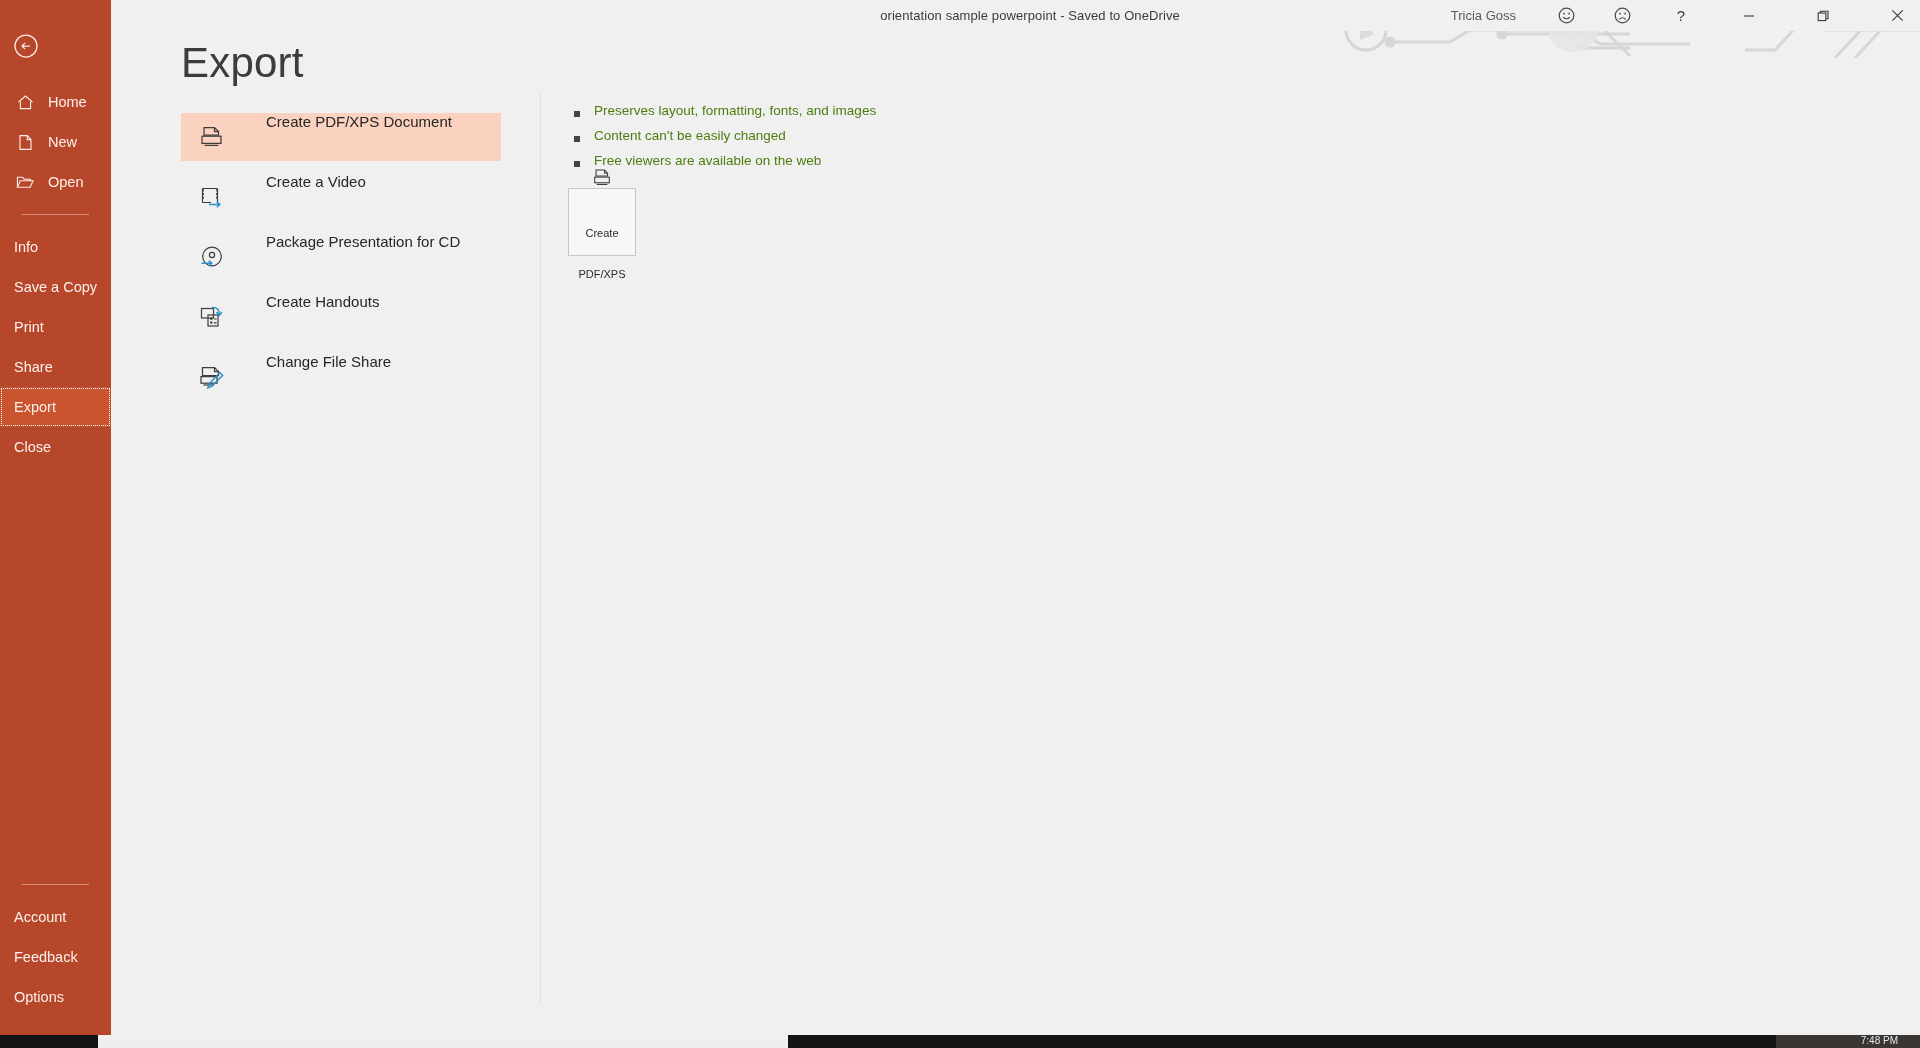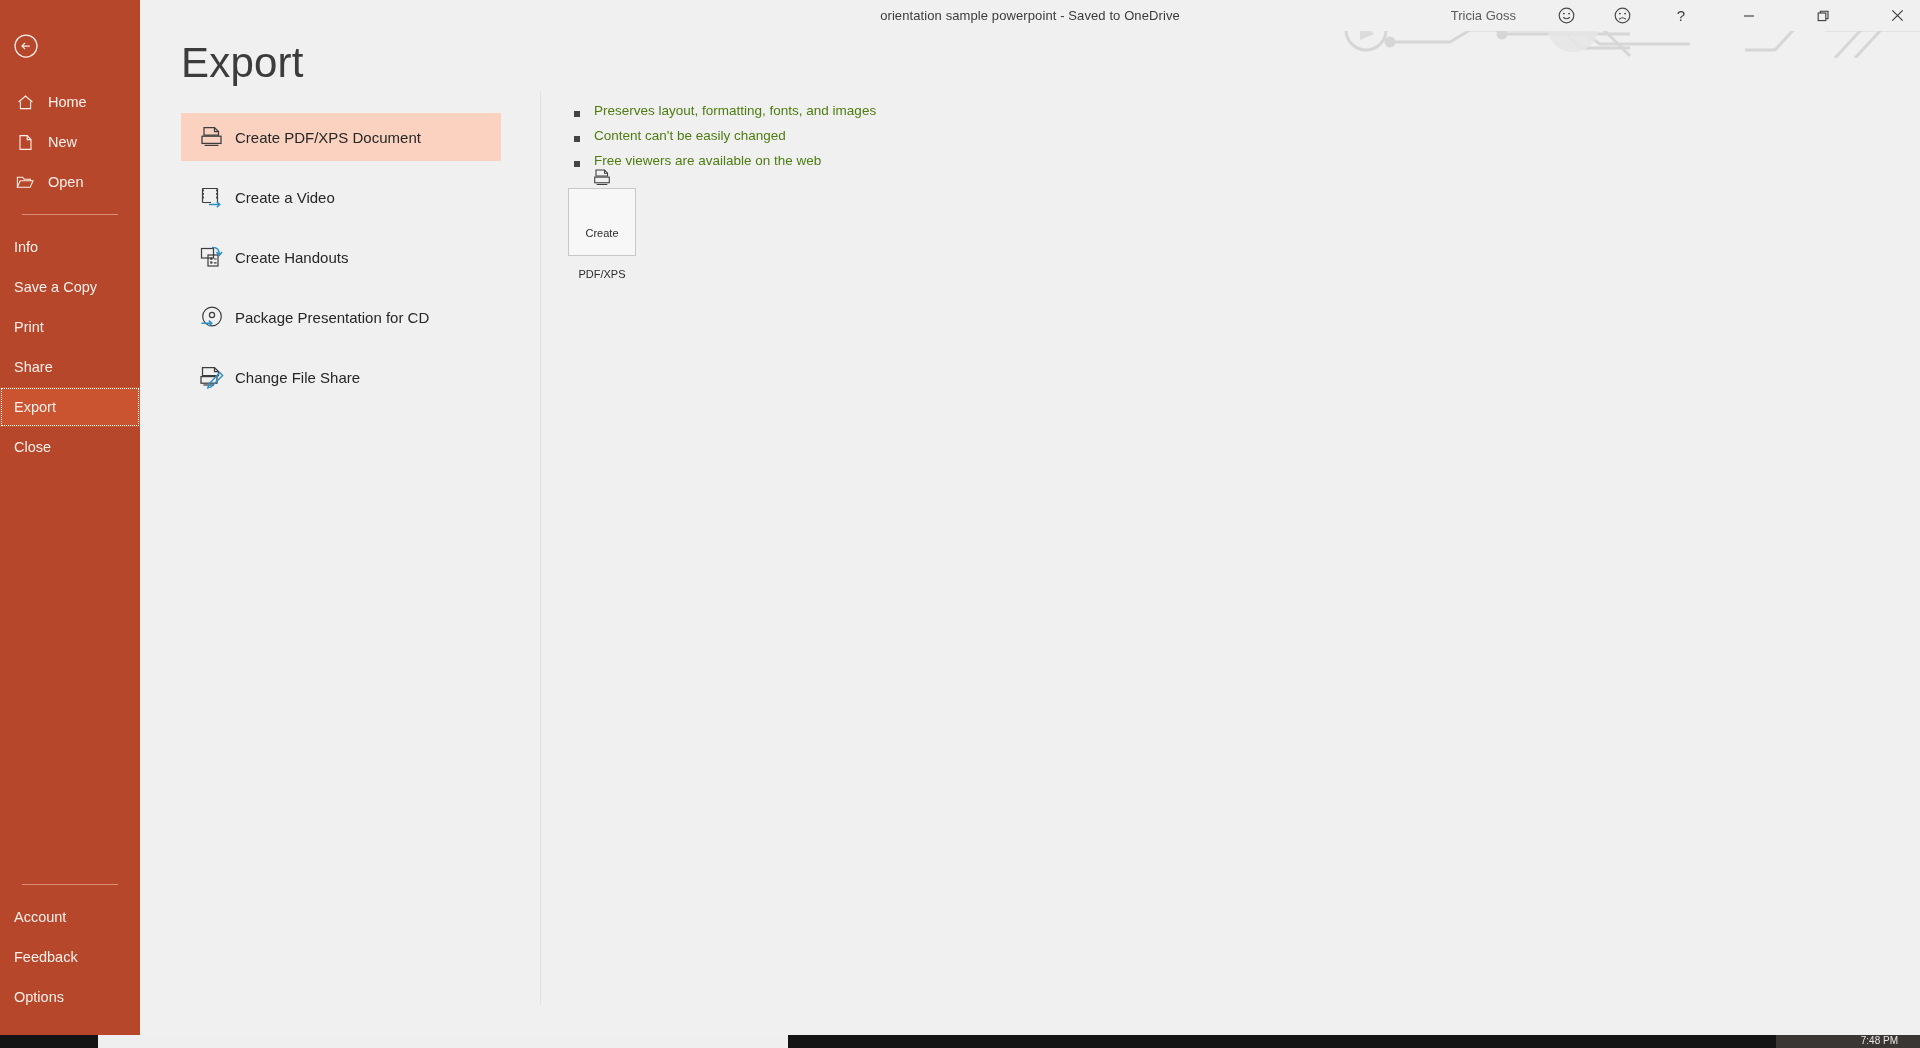--- a/index.html
+++ b/index.html
@@ -47,21 +47,21 @@
     position: absolute; top: 0; right: 170px; width: 420px; height: 58px;
     z-index: 5; pointer-events: none; opacity: .85;
   }
   .watermark2 {
     position: absolute; top: 0; right: 0; width: 175px; height: 58px;
     z-index: 4; pointer-events: none; opacity: .85;
   }
 
   
   .rail {
-    position: absolute; top: 0; left: 0; width: 140px; height: 1035px;
+    position: absolute; top: 0; left: 0; width: 111px; height: 1035px;
     background: #b7472a; color: #fff; z-index: 10;
   }
   .back-btn {
     position: absolute; top: 32px; left: 12px;
     width: 28px; height: 28px; display: flex; align-items: center;
     justify-content: center;
   }
   .rail-list { position: absolute; top: 82px; left: 0; right: 0; }
   .rail-item {
     display: flex; align-items: center; height: 40px; padding-left: 14px;
@@ -89,22 +89,23 @@
   .page-title {
     position: absolute; top: 8px; left: 41px;
     font-size: 42px; font-weight: 300; color: #3c3c3c; letter-spacing: .2px;
   }
 
   
   .options {
     position: absolute; top: 82px; left: 41px; width: 320px;
   }
   .opt {
-    display: flex; align-items: center; height: 48px; padding-left: 8px;
+    display: flex; height: 48px; padding-left: 8px;
     margin-bottom: 12px;
+    gap: 31px;
   }
   .opt.selected { background: #fad2bf; }
   .opt-icon {
     width: 46px; flex: 0 0 46px; display: flex; align-items: center;
     justify-content: center;
   }
   .opt-label { font-size: 15px; color: #262626; }
 
   .col-divider {
     position: absolute; top: 60px; left: 400px; width: 1px; bottom: 30px;
@@ -349,42 +350,42 @@
             </g>
             <path d="M12 22.6 H22.5 M19.8 19.9 L22.8 22.6 L19.8 25.3" stroke="#2e8fc4" stroke-width="1.5"></path>
           </svg>
         </span>
         <span class="opt-label">Create a Video</span>
       </div>
 
       <div class="opt">
         <span class="opt-icon">
           <svg width="30" height="30" viewBox="0 0 30 30" fill="none" stroke="#3d3d3d" stroke-width="1.2">
+            <circle cx="15" cy="14.5" r="9.3"></circle>
+            <circle cx="15" cy="13" r="2.6"></circle>
+            <path d="M4.5 21.3 H14.5 M11.8 18.6 L14.8 21.3 L11.8 24" stroke="#2e8fc4" stroke-width="1.5"></path>
+          </svg>
+        </span>
+        <span class="opt-label">Package Presentation for CD</span>
+      </div>
+
+      <div class="opt">
+        <span class="opt-icon">
+          <svg width="30" height="30" viewBox="0 0 30 30" fill="none" stroke="#3d3d3d" stroke-width="1.2">
             <rect x="4.5" y="6.5" width="12" height="9.5"></rect>
             <rect x="11" y="13" width="10" height="11"></rect>
             <g stroke="none" fill="#3d3d3d">
               <rect x="13.2" y="15.6" width="2.2" height="2.2"></rect>
               <rect x="13.2" y="19.4" width="2.2" height="2.2"></rect>
             </g>
             <path d="M16.9 17 H19.6 M16.9 20.8 H19.6"></path>
             <path d="M15 5.5 Q22.5 5 22.2 12.6 M19.4 10 L22.3 13.4 L25 10" stroke="#2e8fc4" stroke-width="1.5"></path>
           </svg>
         </span>
         <span class="opt-label">Create Handouts</span>
-      </div>
-
-      <div class="opt">
-        <span class="opt-icon">
-          <svg width="30" height="30" viewBox="0 0 30 30" fill="none" stroke="#3d3d3d" stroke-width="1.2">
-            <circle cx="15" cy="14.5" r="9.3"></circle>
-            <circle cx="15" cy="13" r="2.6"></circle>
-            <path d="M4.5 21.3 H14.5 M11.8 18.6 L14.8 21.3 L11.8 24" stroke="#2e8fc4" stroke-width="1.5"></path>
-          </svg>
-        </span>
-        <span class="opt-label">Package Presentation for CD</span>
       </div>
 
       <div class="opt">
         <span class="opt-icon">
           <svg width="30" height="30" viewBox="0 0 30 30" fill="none" stroke="#3d3d3d" stroke-width="1.25">
             <path d="M5.5 5.5 H17.5 L21.5 9.5 V13.5 H5.5 Z"></path>
             <path d="M17.5 5.5 V9.6 H21.5"></path>
             <rect x="4" y="14.6" width="16" height="6.6"></rect>
             <path d="M6.4 23 H17"></path>
             <path d="M22.8 10.6 L25.6 13.4 L14.4 24.6 L10.8 25.8 L12 22.2 Z" stroke="#2e8fc4" stroke-width="1.4"></path>

